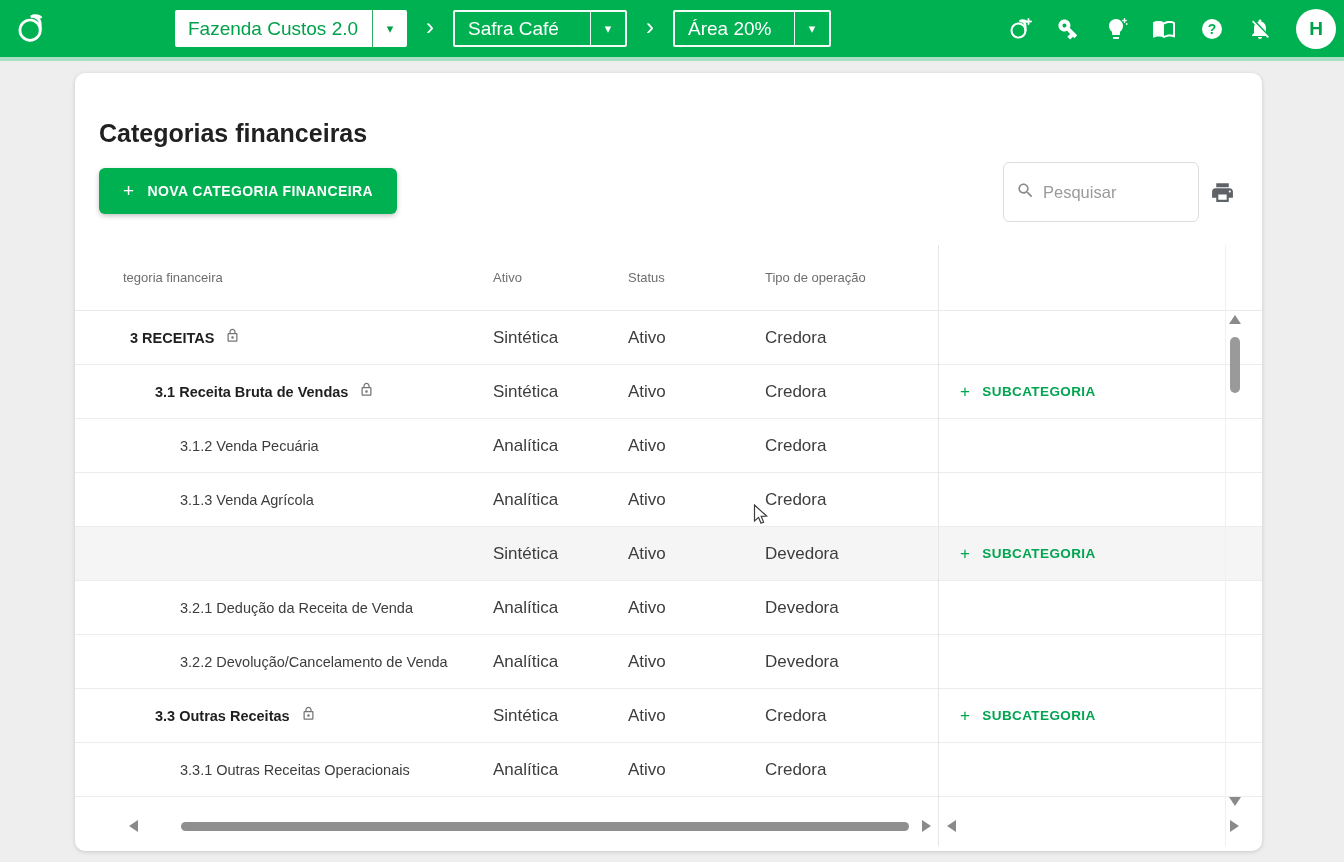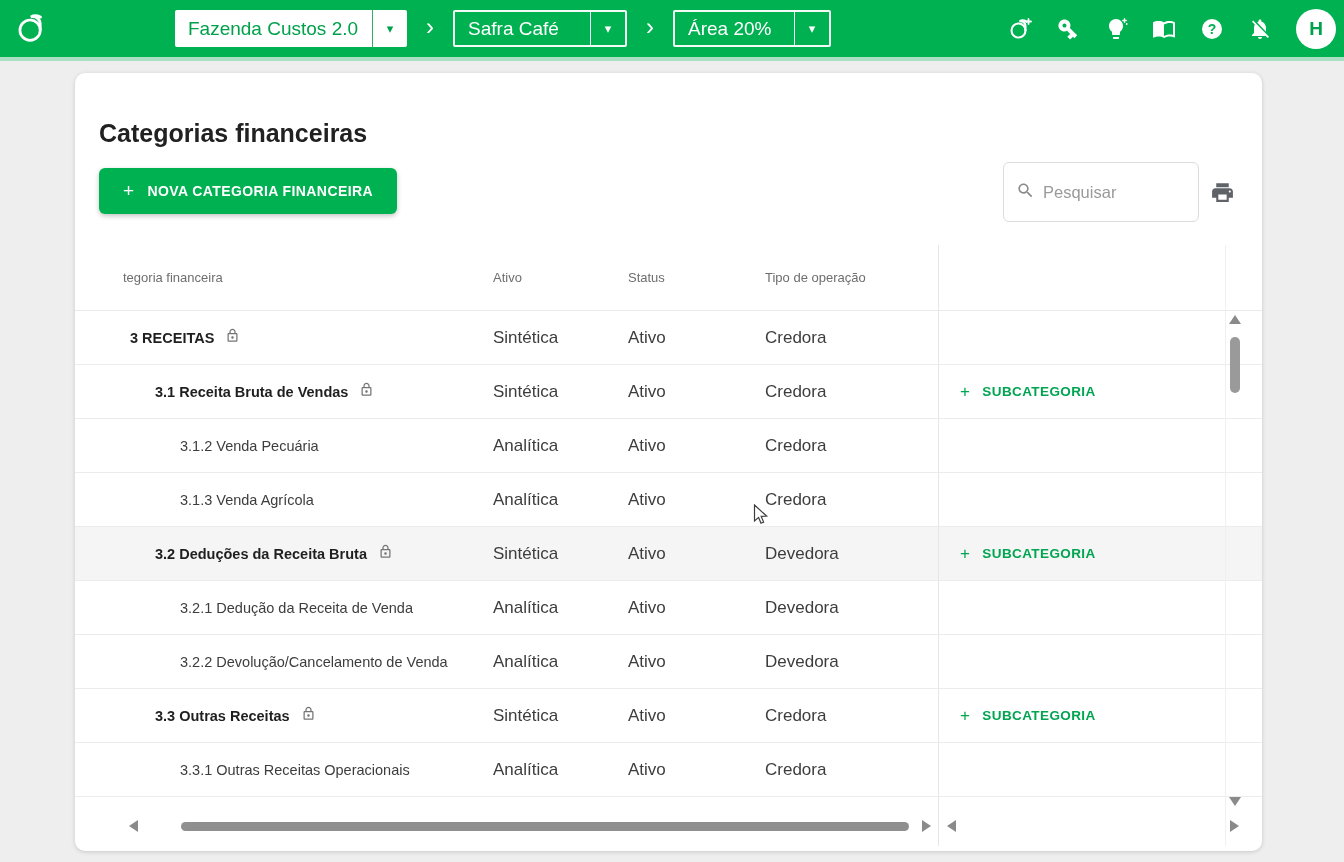--- a/index.html
+++ b/index.html
@@ -276,28 +276,20 @@
 
     </div>
     <span class="cellv row-type">Analítica</span>
     <span class="cellv row-status">Ativo</span>
     <span class="cellv row-operation">Credora</span>
 
     <span class="row-dots"><span class="dots"></span></span>
   </div>
 
   <div class="trow hover">
-    <div class="cell-name" style="left: 80px;">
-      <span class="row-name bold">3.2 Deduções da Receita Bruta</span>
-      <span class="lock">
-        <svg width="15" height="15" viewBox="0 0 24 24" fill="#757575">
-          <path d="M18 8h-1V6c0-2.76-2.24-5-5-5S7 3.24 7 6v2H6c-1.1 0-2 .9-2 2v10c0 1.1.9 2 2 2h12c1.1 0 2-.9 2-2V10c0-1.1-.9-2-2-2zM9 6c0-1.66 1.34-3 3-3s3 1.34 3 3v2H9V6zm9 14H6V10h12v10zm-6-3c1.1 0 2-.9 2-2s-.9-2-2-2-2 .9-2 2 .9 2 2 2z"></path>
-        </svg>
-      </span>
-    </div>
     <span class="cellv row-type">Sintética</span>
     <span class="cellv row-status">Ativo</span>
     <span class="cellv row-operation">Devedora</span>
     <button class="subcat-btn">
       <span class="sub-plus">+</span>
       <span>SUBCATEGORIA</span>
     </button>
     <span class="row-dots"><span class="dots"></span></span>
   </div>
 

